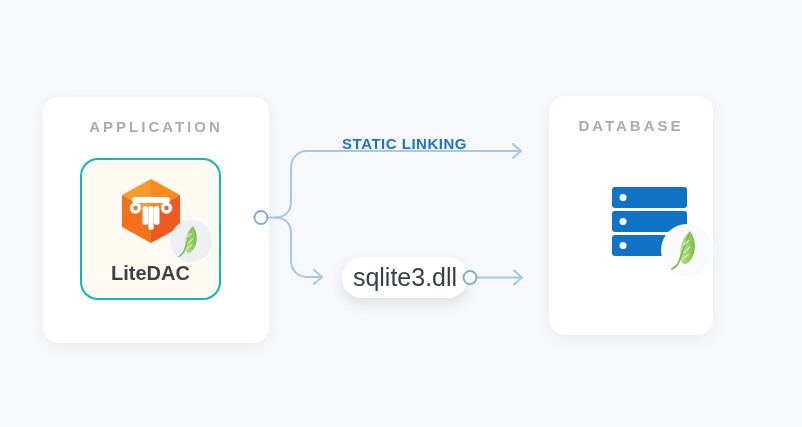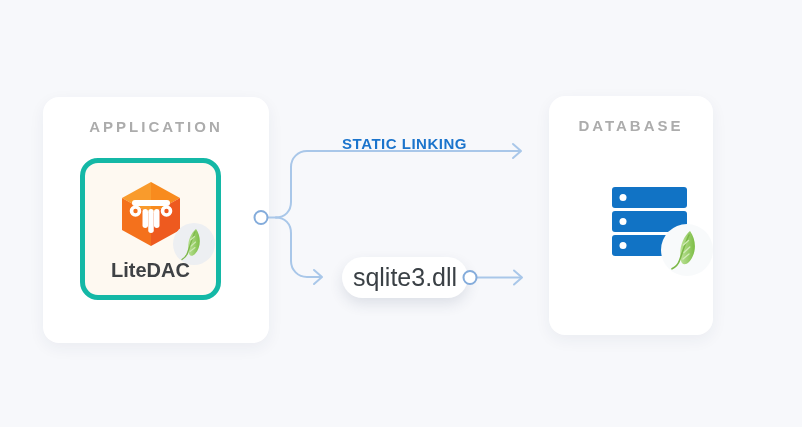--- a/index.html
+++ b/index.html
@@ -14,21 +14,21 @@
   }
   .card-app{ left:43px; top:97px; width:226px; height:246px; }
   .card-db { left:549px; top:96px; width:164px; height:239px; }
   .card-label{
     position:absolute; top:21px; left:0; width:100%;
     text-align:center; font-size:15px; font-weight:bold;
     letter-spacing:3px; color:#ACACAC; user-select:none;
   }
   .logo-box{
     position:absolute; left:37px; top:61px; width:141px; height:142px;
-    background:#FEF9F1; border:5px solid #14b8a6; border-radius:18px;
+    background:#FEF9F1; border:2px solid #14b8a6; border-radius:18px;
     box-sizing:border-box;
   }
   .hex-svg{ position:absolute; left:50%; top:17px; transform:translateX(-50%); }
   .app-badge{ position:absolute; left:88px; top:60px; }
   .logo-title{
     position:absolute; bottom:13px; left:0; width:100%; text-align:center;
     font-size:20px; font-weight:bold; color:#3F4245;
   }
   .db-icon{ position:absolute; left:63px; top:89px; }
   .edge-label{

